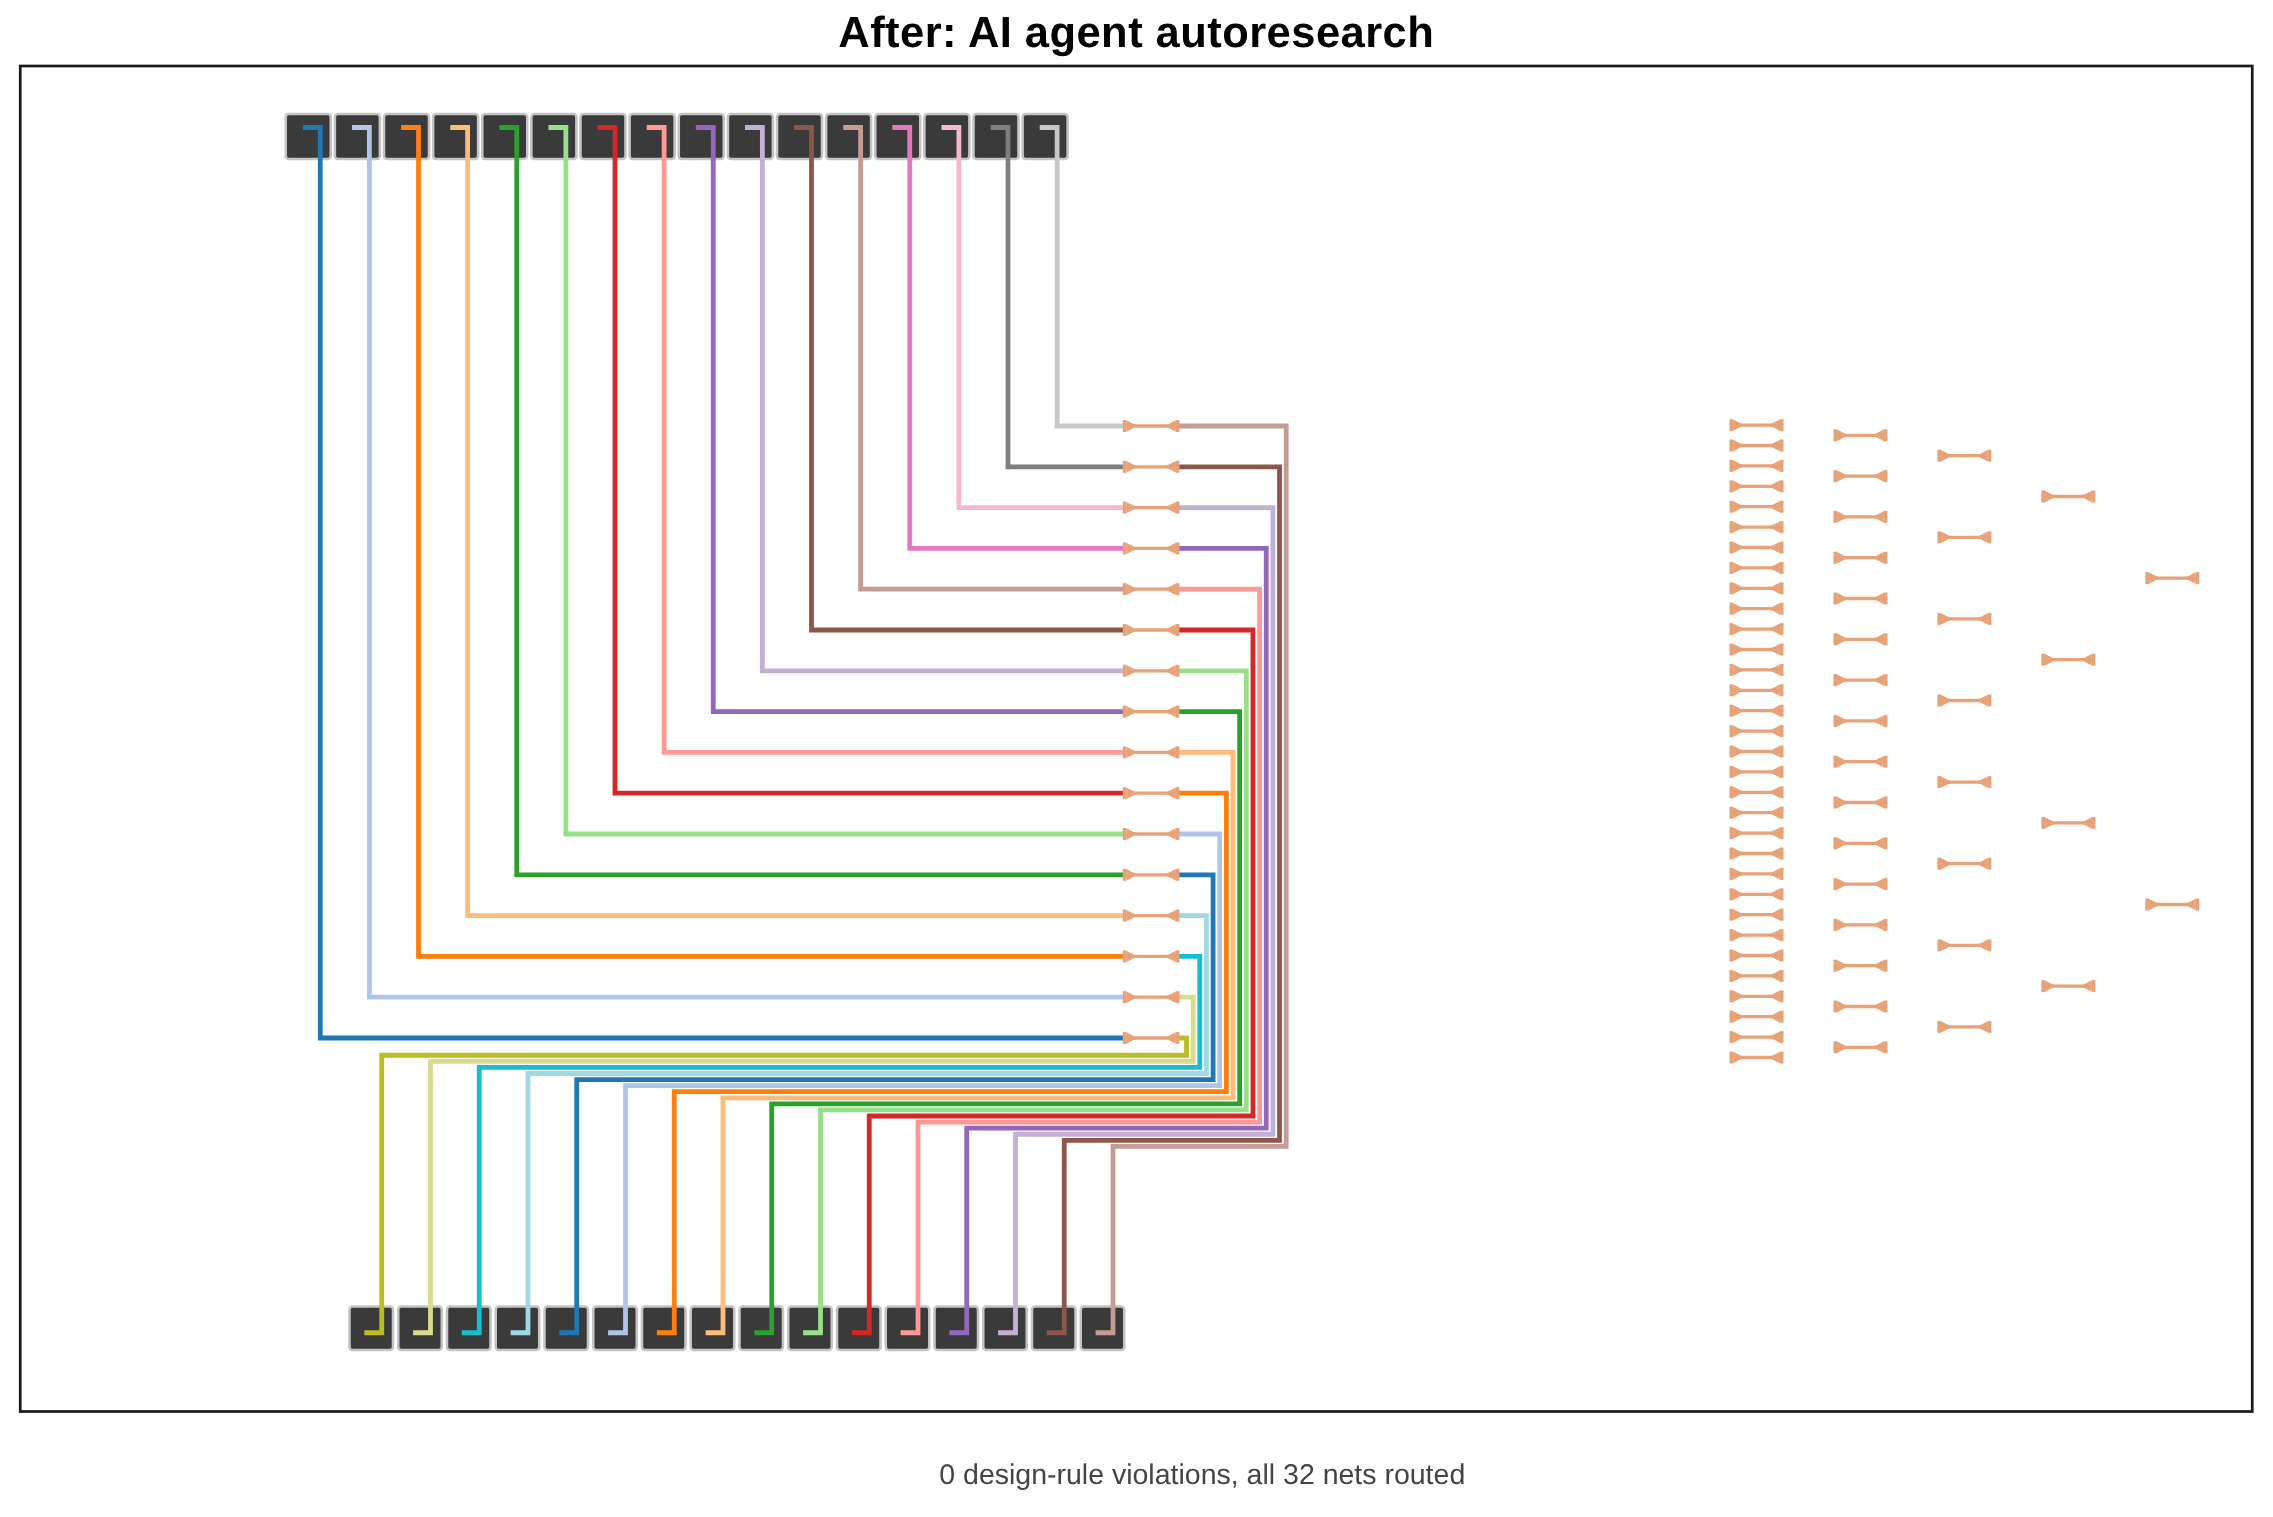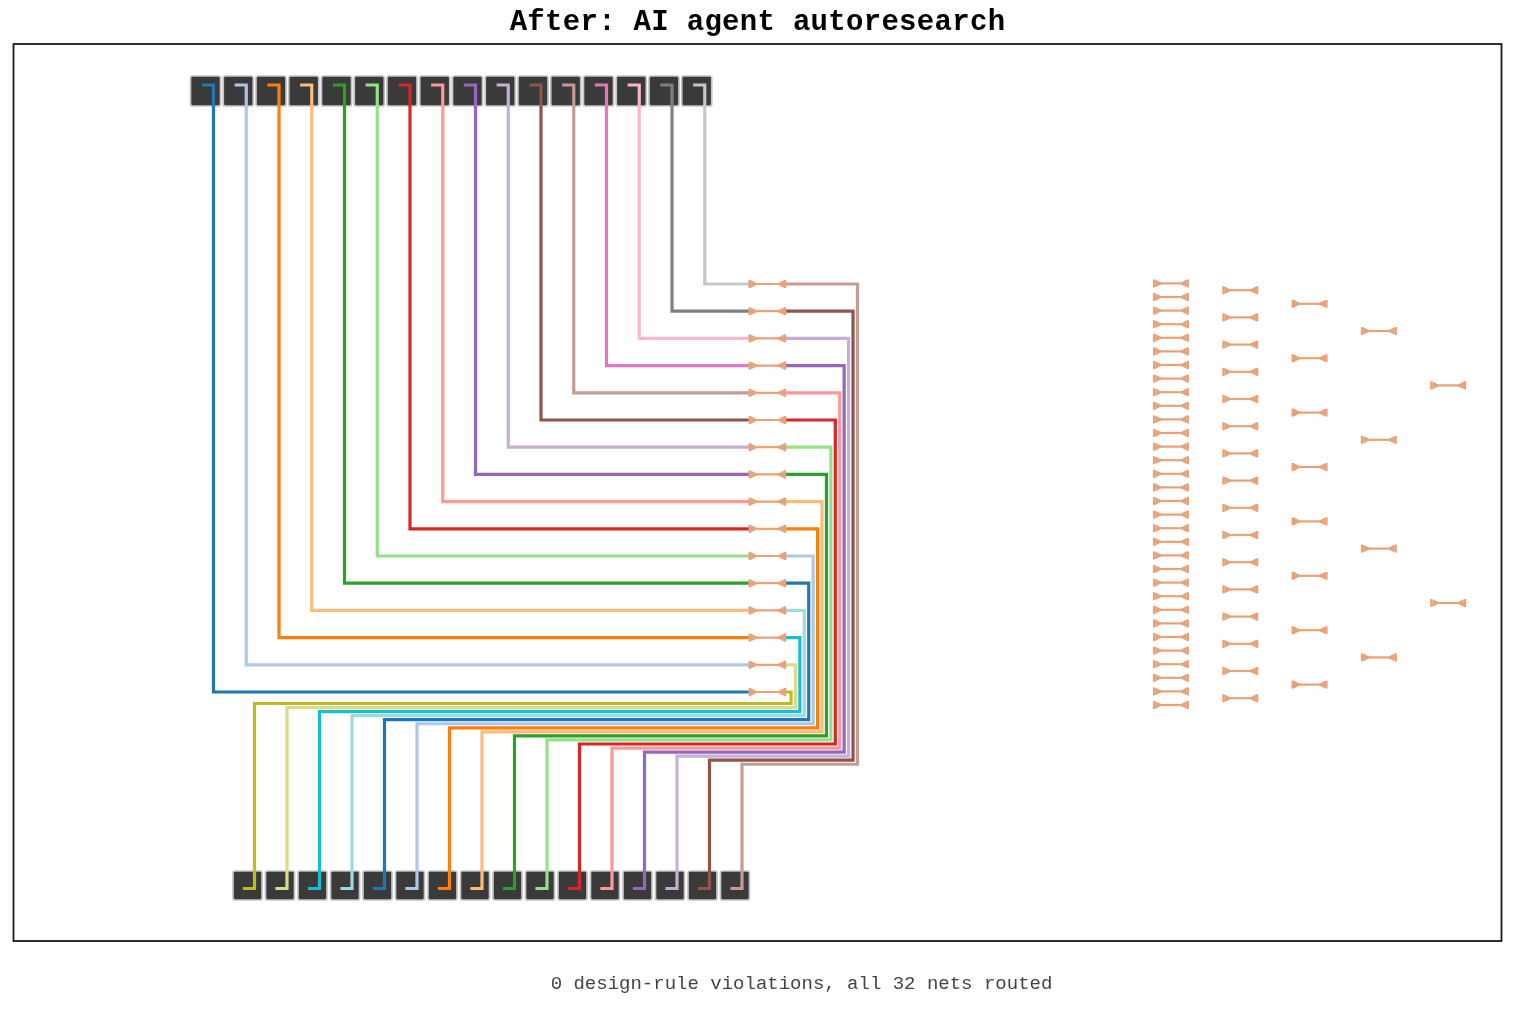--- a/index.html
+++ b/index.html
@@ -1,20 +1,20 @@
 <!DOCTYPE html>
 <html><head>
 <meta charset="utf-8">
 <style>
   html,body{margin:0;padding:0;background:#ffffff;}
   .page{
     position:relative;
     width:1515px;height:1011px;
     background:#ffffff;
-    font-family:Liberation Mono, monospace;
+    font-family:Liberation Sans, sans-serif;
     overflow:hidden;
   }
   .fig-title{
     position:absolute;top:6px;left:0;width:100%;
     text-align:center;
     font-size:29px;font-weight:bold;color:#000000;
     letter-spacing:0.3px;
   }
   .fig-caption{
     position:absolute;top:973px;left:0;width:100%;

